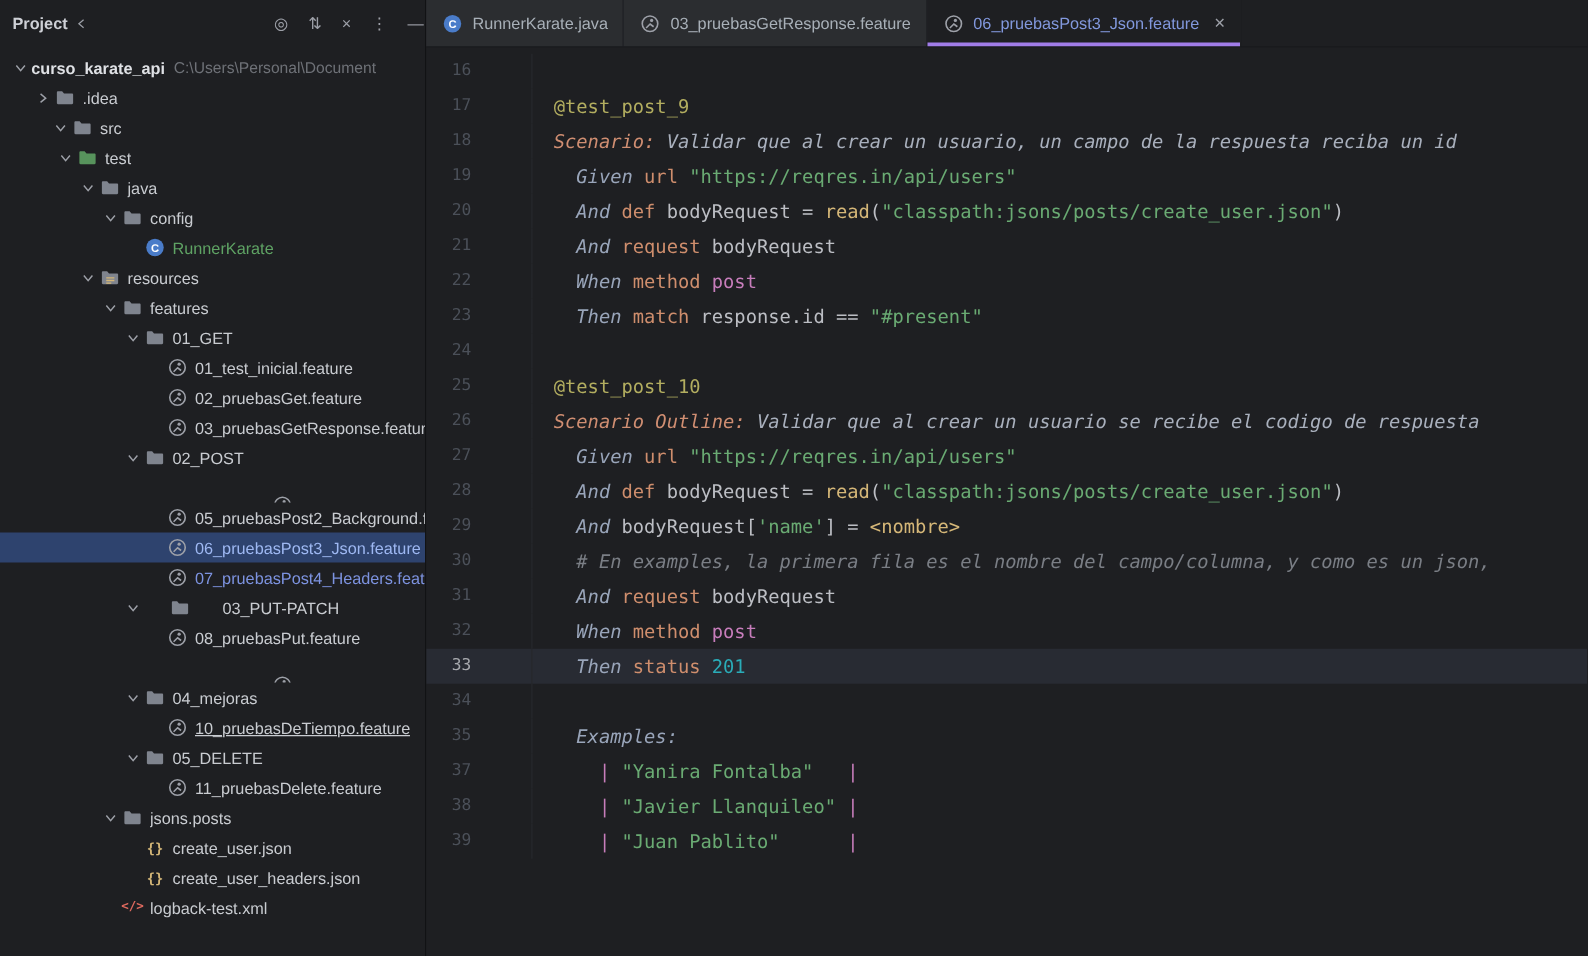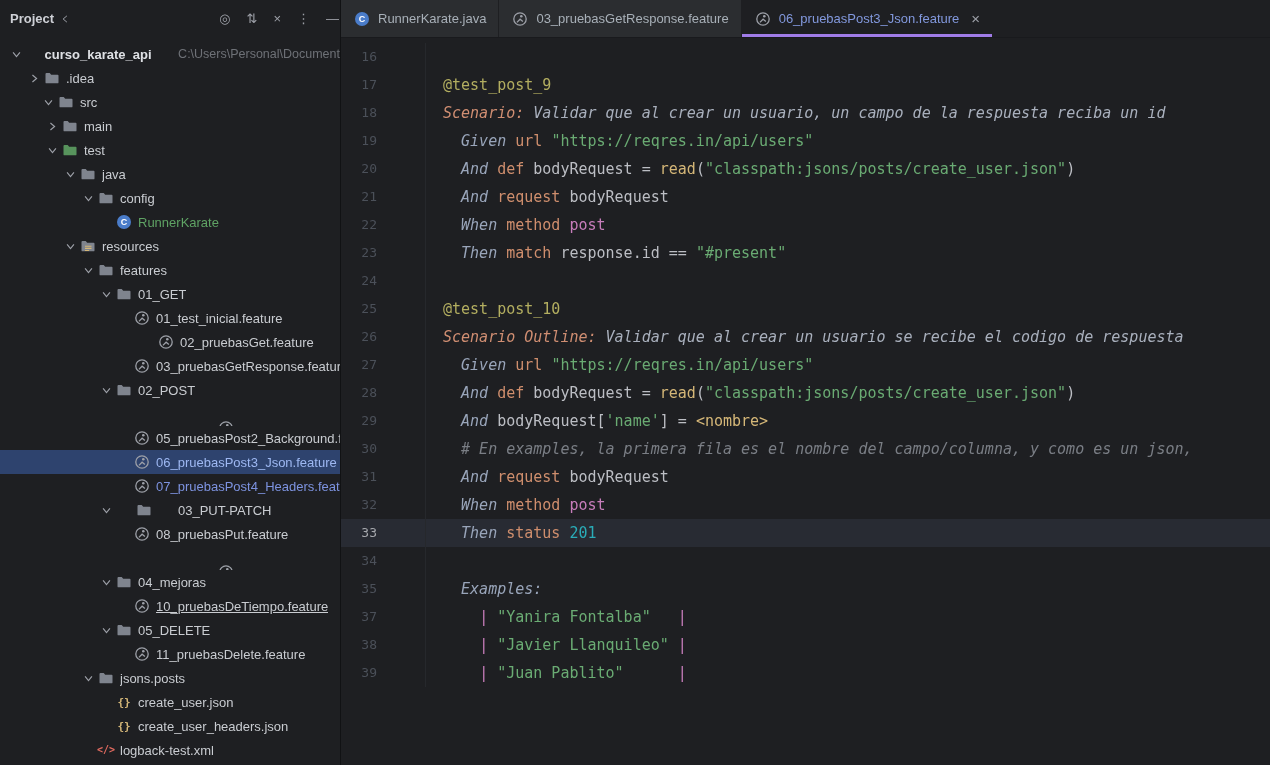--- a/index.html
+++ b/index.html
@@ -82,21 +82,21 @@
       </div>
       <div class="ph-icons" id="ph-icons">
           <span>◎</span>
           <span>⇅</span>
           <span>×</span>
           <span>⋮</span>
           <span>—</span>
         </div>
     </div>
     <div class="tree" id="tree">
-        <div class="trow" style="padding-left: 8px; justify-content: space-between;">
+        <div class="trow" style="padding-left: 8px;">
           <span class="chev open">
             <svg width="11" height="11" viewBox="0 0 16 16">
               <polyline points="5,3 11,8 5,13" fill="none" stroke="#9DA0A8" stroke-width="1.7"></polyline>
             </svg>
           </span>
           <span class="tlabel bold">curso_karate_api</span>
           <span class="textra">C:\Users\Personal\Document</span>
         </div>
         <div class="trow" style="padding-left: 26px;">
           <span class="chev ">
@@ -118,33 +118,20 @@
             </svg>
           </span>
           <span class="icon16">
             <svg width="16" height="16" viewBox="0 0 16 16">
               <path d="M1.5 3.9c0-.5.4-.9.9-.9h3.3l1.5 1.7h6.4c.5 0 .9.4.9.9v6.8c0 .5-.4.9-.9.9H2.4c-.5 0-.9-.4-.9-.9z" fill="#7F848E"></path>
             </svg>
           </span>
           <span class="tlabel">src</span>
         </div>
         <div class="trow" style="padding-left: 44px;">
-          <span class="chev ">
-            <svg width="11" height="11" viewBox="0 0 16 16">
-              <polyline points="5,3 11,8 5,13" fill="none" stroke="#9DA0A8" stroke-width="1.7"></polyline>
-            </svg>
-          </span>
-          <span class="icon16">
-            <svg width="16" height="16" viewBox="0 0 16 16">
-              <path d="M1.5 3.9c0-.5.4-.9.9-.9h3.3l1.5 1.7h6.4c.5 0 .9.4.9.9v6.8c0 .5-.4.9-.9.9H2.4c-.5 0-.9-.4-.9-.9z" fill="#7F848E"></path>
-            </svg>
-          </span>
-          <span class="tlabel">main</span>
-        </div>
-        <div class="trow" style="padding-left: 44px;">
           <span class="chev open">
             <svg width="11" height="11" viewBox="0 0 16 16">
               <polyline points="5,3 11,8 5,13" fill="none" stroke="#9DA0A8" stroke-width="1.7"></polyline>
             </svg>
           </span>
           <span class="icon16">
             <svg width="16" height="16" viewBox="0 0 16 16">
               <path d="M1.5 3.9c0-.5.4-.9.9-.9h3.3l1.5 1.7h6.4c.5 0 .9.4.9.9v6.8c0 .5-.4.9-.9.9H2.4c-.5 0-.9-.4-.9-.9z" fill="#57935C"></path>
             </svg>
           </span>
@@ -230,21 +217,21 @@
           <span class="slot"></span>
           <span class="icon16">
             <svg width="16" height="16" viewBox="0 0 16 16">
               <circle cx="8" cy="8" r="6.2" fill="none" stroke="#9DA0A8" stroke-width="1.3"></circle>
               <circle cx="9.3" cy="5.3" r="1.3" fill="#9DA0A8"></circle>
               <path d="M4.9 11.4 L8.1 8.2 L10.9 10.4" fill="none" stroke="#9DA0A8" stroke-width="1.3"></path>
             </svg>
           </span>
           <span class="tlabel">01_test_inicial.feature</span>
         </div>
-        <div class="trow" style="padding-left: 116px; margin-left: 24px;">
+        <div class="trow" style="padding-left: 116px;">
           <span class="slot"></span>
           <span class="icon16">
             <svg width="16" height="16" viewBox="0 0 16 16">
               <circle cx="8" cy="8" r="6.2" fill="none" stroke="#9DA0A8" stroke-width="1.3"></circle>
               <circle cx="9.3" cy="5.3" r="1.3" fill="#9DA0A8"></circle>
               <path d="M4.9 11.4 L8.1 8.2 L10.9 10.4" fill="none" stroke="#9DA0A8" stroke-width="1.3"></path>
             </svg>
           </span>
           <span class="tlabel">02_pruebasGet.feature</span>
         </div>

